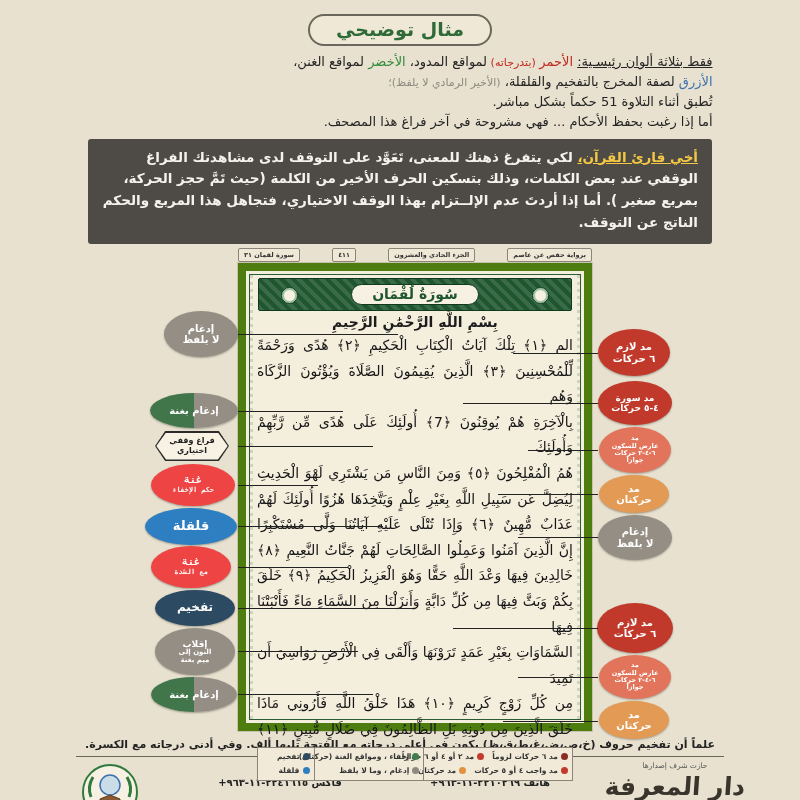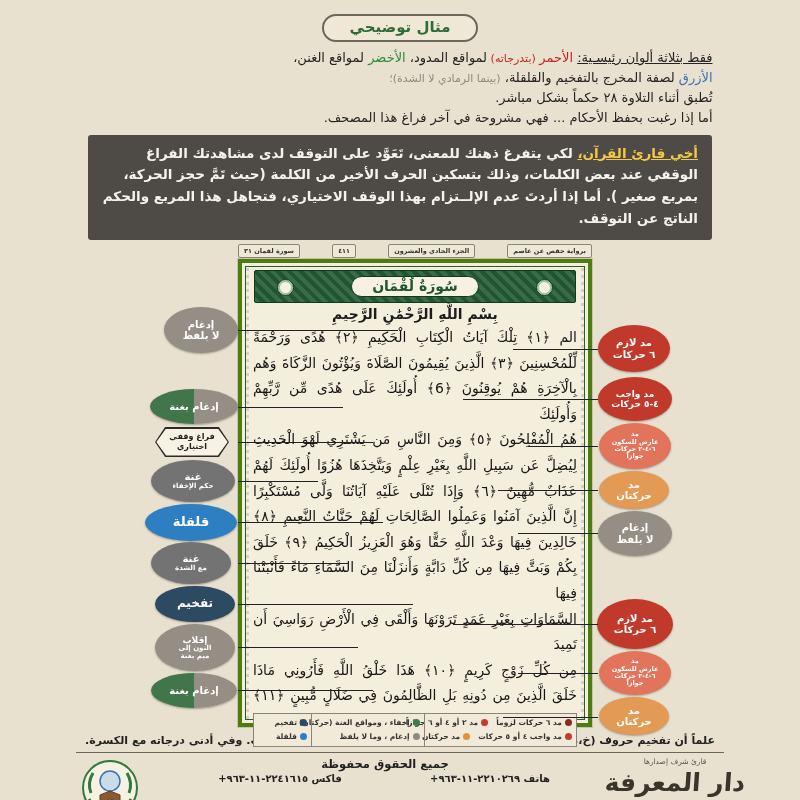--- a/index.html
+++ b/index.html
@@ -10,21 +10,21 @@
     color:#222;
     overflow:hidden;
     position:relative;
   }
   
   .title-pill {
     width:fit-content; margin:14px auto 6px;
     padding:2px 26px 4px;
     background:#efe8d6;
     border:2px solid #6b675d; border-radius:16px;
-    color:#2e6b38; font-size:15px; font-weight:bold;
+    color:#2e6b38; font-size:19px; font-weight:bold;
   }
   
   .intro {
     width:625px; margin:0 auto; direction:rtl; text-align:right;
     font-size:13px; font-weight:normal; line-height:1.55; color:#242424;
   }
   .intro .u { text-decoration:underline; }
   .intro .red { color:#c0281e; }
   .intro .green { color:#2f8a3c; }
   .intro .blue { color:#3d72b0; }
@@ -48,21 +48,21 @@
     height:15px; margin-bottom:1px; gap:3px;
   }
   .strip .cell {
     background:#efe8d6; border:1px solid #8a8578;
     font-size:6.5px; font-weight:bold; color:#333;
     padding:0 5px; line-height:12px; white-space:nowrap; border-radius:2px;
   }
   .frame {
     height:468px;
     background:#f4eedd;
-    border:4px solid #4d7c0f;
+    border:8px solid #4d7c0f;
     padding:3px;
     box-shadow:0 0 0 1px #c9c2ae;
     position:relative;
   }
   .frame-inner {
     height:100%;
     border:1px solid #2a5d36;
     padding:2px 7px 3px;
     background:
       repeating-linear-gradient(0deg, rgba(42,93,54,.18) 0 3px, transparent 3px 7px) left/3px 100% no-repeat,
@@ -115,21 +115,21 @@
   .d-blue { background:#2e7fc2; }
   
   .ov {
     position:absolute; border-radius:50%;
     display:flex; flex-direction:column; align-items:center; justify-content:center;
     color:#fff; font-weight:bold; line-height:1.12;
     font-size:10px; box-shadow:0 1px 2px rgba(0,0,0,.3); padding:2px;
   }
   .ov .sm { font-size:7px; }
   .ov.gray { background:#948e84; }
-  .ov.green { background:#737373; }
+  .ov.green { background:#ef4444;font-family:Liberation Mono, monospace; }
   .ov.navy { background:#2d4a63; font-size:12px; }
   .ov.blue { background:#2e7fc2; font-size:13px; letter-spacing:1px; }
   .ov.red { background:#c0392b; }
   .ov.salmon { background:#e2745c; font-size:6.5px; }
   .ov.orange { background:#e29a54; }
   .ov.split { background:linear-gradient(90deg,#41754a 50%,#948e84 50%); }
   .hexa {
     position:absolute; background:#2b2b2b;
     clip-path:polygon(6% 50%, 18% 0, 82% 0, 94% 50%, 82% 100%, 18% 100%);
     display:flex; align-items:center; justify-content:center;
@@ -159,22 +159,22 @@
   .f-pub-note { font-size:7.5px; color:#555; }
   .f-pub-name { font-size:25px; font-weight:bold; color:#3a352c; transform:skewX(-4deg); margin-top:2px; }
 </style>
 </head>
 <body>
 
 <div class="title-pill">مثال توضيحي</div>
 
 <div class="intro">
   <div><span class="u">فقط بثلاثة ألوان رئيسـية:</span><span class="red"> الأحمر</span><span class="red sm"> (بتدرجاته) </span><span>لمواقع المدود، </span><span class="green">الأخضر</span><span> لمواقع الغنن،</span></div>
-  <div><span class="blue">الأزرق</span><span> لصفة المخرج بالتفخيم والقلقلة، </span><span class="gray">(بينما الرمادي لا الشدة)؛</span></div>
-  <div>تُطبق أثناء التلاوة ٢٨ حكماً بشكل مباشر.</div>
+  <div><span class="blue">الأزرق</span><span> لصفة المخرج بالتفخيم والقلقلة، </span><span class="gray">(الأخير الرمادي لا يلفظ)؛</span></div>
+  <div>تُطبق أثناء التلاوة 51 حكماً بشكل مباشر.</div>
   <div>أما إذا رغبت بحفظ الأحكام ... فهي مشروحة في آخر فراغ هذا المصحف.</div>
 </div>
 
 <div class="banner">
   <span class="hl">أخي قارئ القرآن،</span><span> لكي يتفرغ ذهنك للمعنى، تَعَوَّد على التوقف لدى مشاهدتك الفراغ الوقفي عند بعض الكلمات، وذلك بتسكين الحرف الأخير من الكلمة (حيث تَمَّ حجز الحركة، بمربع صغير ). أما إذا أردتَ عدم الإلــتزام بهذا الوقف الاختياري، فتجاهل هذا المربع والحكم الناتج عن التوقف.</span>
 </div>
 
 <div class="page-area">
 
   <div class="mushaf">
@@ -188,21 +188,21 @@
       <div class="frame-inner">
         <div class="titlebar">
           <span class="rosette rt"></span>
           <span class="cartouche">سُورَةُ لُقْمَان</span>
           <span class="rosette lf"></span>
         </div>
         <div class="bismillah">بِسْمِ اللَّهِ الرَّحْمَٰنِ الرَّحِيمِ</div>
         <div class="qlines">
           <div class="qline">الم ﴿١﴾ تِلْكَ آيَاتُ الْكِتَابِ الْحَكِيمِ ﴿٢﴾ هُدًى وَرَحْمَةً</div>
           <div class="qline">لِّلْمُحْسِنِينَ ﴿٣﴾ الَّذِينَ يُقِيمُونَ الصَّلَاةَ وَيُؤْتُونَ الزَّكَاةَ وَهُم</div>
-          <div class="qline">بِالْآخِرَةِ هُمْ يُوقِنُونَ ﴿6﴾ أُولَئِكَ عَلَى هُدًى مِّن رَّبِّهِمْ وَأُولَئِكَ</div>
+          <div class="qline">بِالْآخِرَةِ هُمْ يُوقِنُونَ ﴿7﴾ أُولَئِكَ عَلَى هُدًى مِّن رَّبِّهِمْ وَأُولَئِكَ</div>
           <div class="qline">هُمُ الْمُفْلِحُونَ ﴿٥﴾ وَمِنَ النَّاسِ مَن يَشْتَرِي لَهْوَ الْحَدِيثِ</div>
           <div class="qline">لِيُضِلَّ عَن سَبِيلِ اللَّهِ بِغَيْرِ عِلْمٍ وَيَتَّخِذَهَا هُزُوًا أُولَئِكَ لَهُمْ</div>
           <div class="qline">عَذَابٌ مُّهِينٌ ﴿٦﴾ وَإِذَا تُتْلَى عَلَيْهِ آيَاتُنَا وَلَّى مُسْتَكْبِرًا</div>
           <div class="qline">إِنَّ الَّذِينَ آمَنُوا وَعَمِلُوا الصَّالِحَاتِ لَهُمْ جَنَّاتُ النَّعِيمِ ﴿٨﴾</div>
           <div class="qline">خَالِدِينَ فِيهَا وَعْدَ اللَّهِ حَقًّا وَهُوَ الْعَزِيزُ الْحَكِيمُ ﴿٩﴾ خَلَقَ</div>
           <div class="qline">بِكُمْ وَبَثَّ فِيهَا مِن كُلِّ دَابَّةٍ وَأَنزَلْنَا مِنَ السَّمَاءِ مَاءً فَأَنْبَتْنَا فِيهَا</div>
           <div class="qline">السَّمَاوَاتِ بِغَيْرِ عَمَدٍ تَرَوْنَهَا وَأَلْقَى فِي الْأَرْضِ رَوَاسِيَ أَن تَمِيدَ</div>
           <div class="qline">مِن كُلِّ زَوْجٍ كَرِيمٍ ﴿١٠﴾ هَذَا خَلْقُ اللَّهِ فَأَرُونِي مَاذَا</div>
           <div class="qline">خَلَقَ الَّذِينَ مِن دُونِهِ بَلِ الظَّالِمُونَ فِي ضَلَالٍ مُّبِينٍ ﴿١١﴾</div>
         </div>
@@ -288,21 +288,21 @@
     </div>
   <div class="ov split" style="left:151px;top:430px;width:86px;height:35px;">
       <span>إدغام بغنة</span>
     </div>
 
   <div class="ov red" style="left:598px;top:82px;width:72px;height:47px;">
       <span>مد لازم</span>
       <span>٦ حركات</span>
     </div>
   <div class="ov red" style="left:598px;top:134px;width:74px;height:44px;font-size:9px;">
-      <span>مد واجب</span>
+      <span>مد سورة</span>
       <span>٤-٥ حركات</span>
     </div>
   <div class="ov salmon" style="left:599px;top:180px;width:72px;height:46px;">
       <span>مد</span>
       <span>عارض للسكون</span>
       <span>٦-٤-٢ حركات</span>
       <span>جوازاً</span>
     </div>
   <div class="ov orange" style="left:599px;top:228px;width:70px;height:38px;">
       <span>مد</span>
@@ -361,16 +361,16 @@
   </div>
   <div class="f-center">
     <div class="f-rights">جميع الحقوق محفوظة</div>
     <div class="f-grid">
       <div>هاتف ٢٢١٠٢٦٩-١١-٩٦٣+</div>
       <div>فاكس ٢٢٤١٦١٥-١١-٩٦٣+</div>
 
     </div>
   </div>
   <div class="f-pub">
-    <div class="f-pub-note">قارئ شرف إصدارها</div>
+    <div class="f-pub-note">حازت شرف إصدارها</div>
     <div class="f-pub-name">دار المعرفة</div>
   </div>
 </div>
 
 </body></html>

